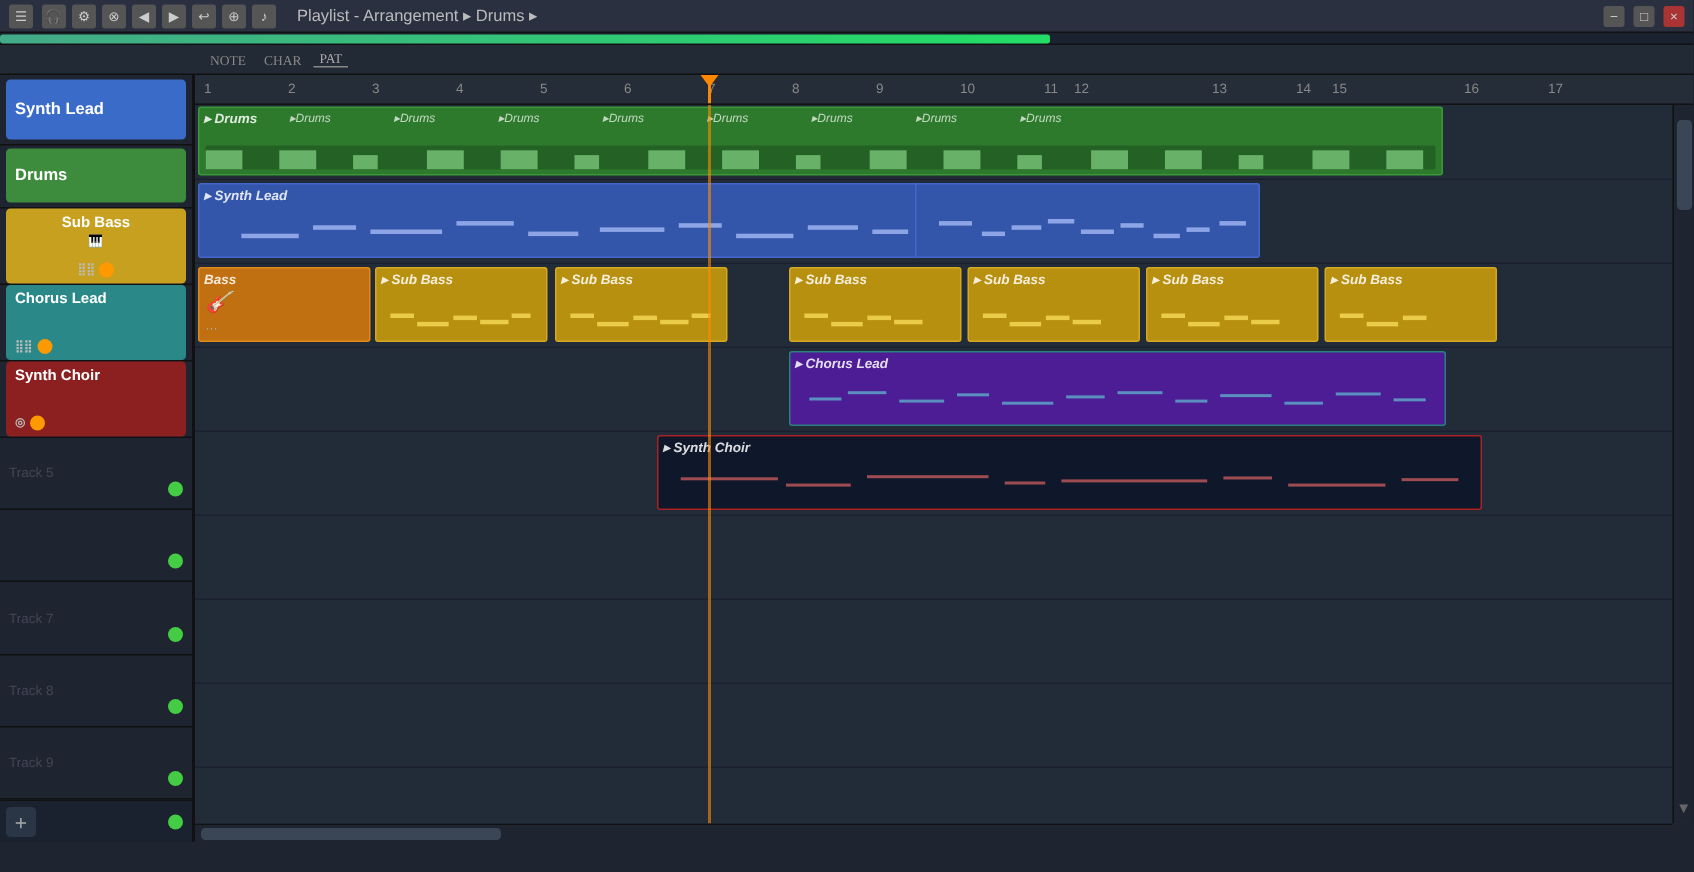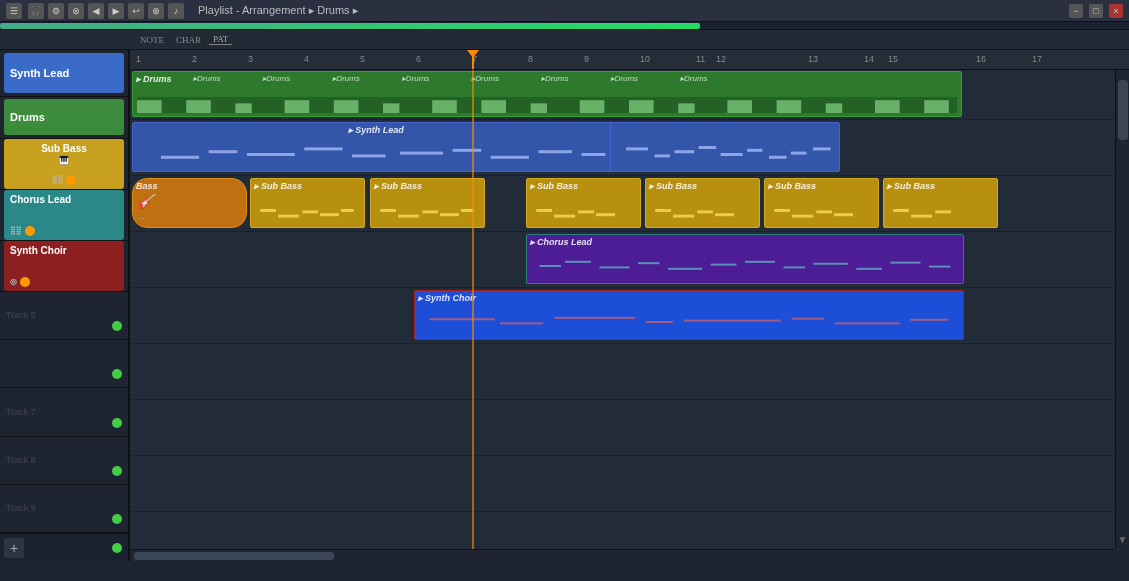--- a/index.html
+++ b/index.html
@@ -165,22 +165,22 @@
       cursor: pointer;
       border: 1px solid rgba(255,255,255,0.15);
       font-size: 9px;
       color: rgba(255,255,255,0.9);
       padding: 2px 3px;
     }
     .clip-green { background: #2d7a2d; border-color: #3a9a3a; }
     .clip-blue { background: #3355aa; border-color: #4466cc; }
     .clip-yellow { background: #b89010; border-color: #d4a820; }
     .clip-teal { background: #4c1d95; border-color: #2a8080; }
-    .clip-red { background: #1d4ed8; border-color: #aa2222; }
-    .clip-orange { background: #c07010; border-color: #e08a1a; border-radius: 15px; }
+    .clip-red { background: #0f172a; border-color: #aa2222; margin-left: 24px; }
+    .clip-orange { background: #c07010; border-color: #e08a1a; }
 
     .clip-label { font-size: 9px; color: rgba(255,255,255,0.85); font-weight: bold; white-space: nowrap; overflow: hidden; }
 
     
     .mini-notes {
       position: absolute;
       bottom: 4px;
       left: 4px;
       right: 4px;
       height: 28px;
@@ -455,21 +455,21 @@
                 <rect x="90%" y="20%" width="3%" height="80%"></rect>
                 <rect x="96%" y="20%" width="3%" height="80%"></rect>
               </g>
             </svg>
           </div>
         </div>
       </div>
 
       <div class="track-row" style="height:56px;background:#222c38;">
 
-        <div class="clip clip-blue" style="left:2px;width:488px;top:2px;height:50px;text-align:center;">
+        <div class="clip clip-blue" style="left:2px;width:488px;top:2px;height:50px;">
           <span class="clip-label">▸ Synth Lead</span>
           <div class="mini-notes">
             <svg width="100%" height="100%" preserveAspectRatio="none">
               <g fill="rgba(180,200,255,0.7)">
                 <rect x="5%" y="60%" width="8%" height="3px"></rect>
                 <rect x="15%" y="40%" width="6%" height="3px"></rect>
                 <rect x="23%" y="50%" width="10%" height="3px"></rect>
                 <rect x="35%" y="30%" width="8%" height="3px"></rect>
                 <rect x="45%" y="55%" width="7%" height="3px"></rect>
                 <rect x="55%" y="45%" width="9%" height="3px"></rect>

